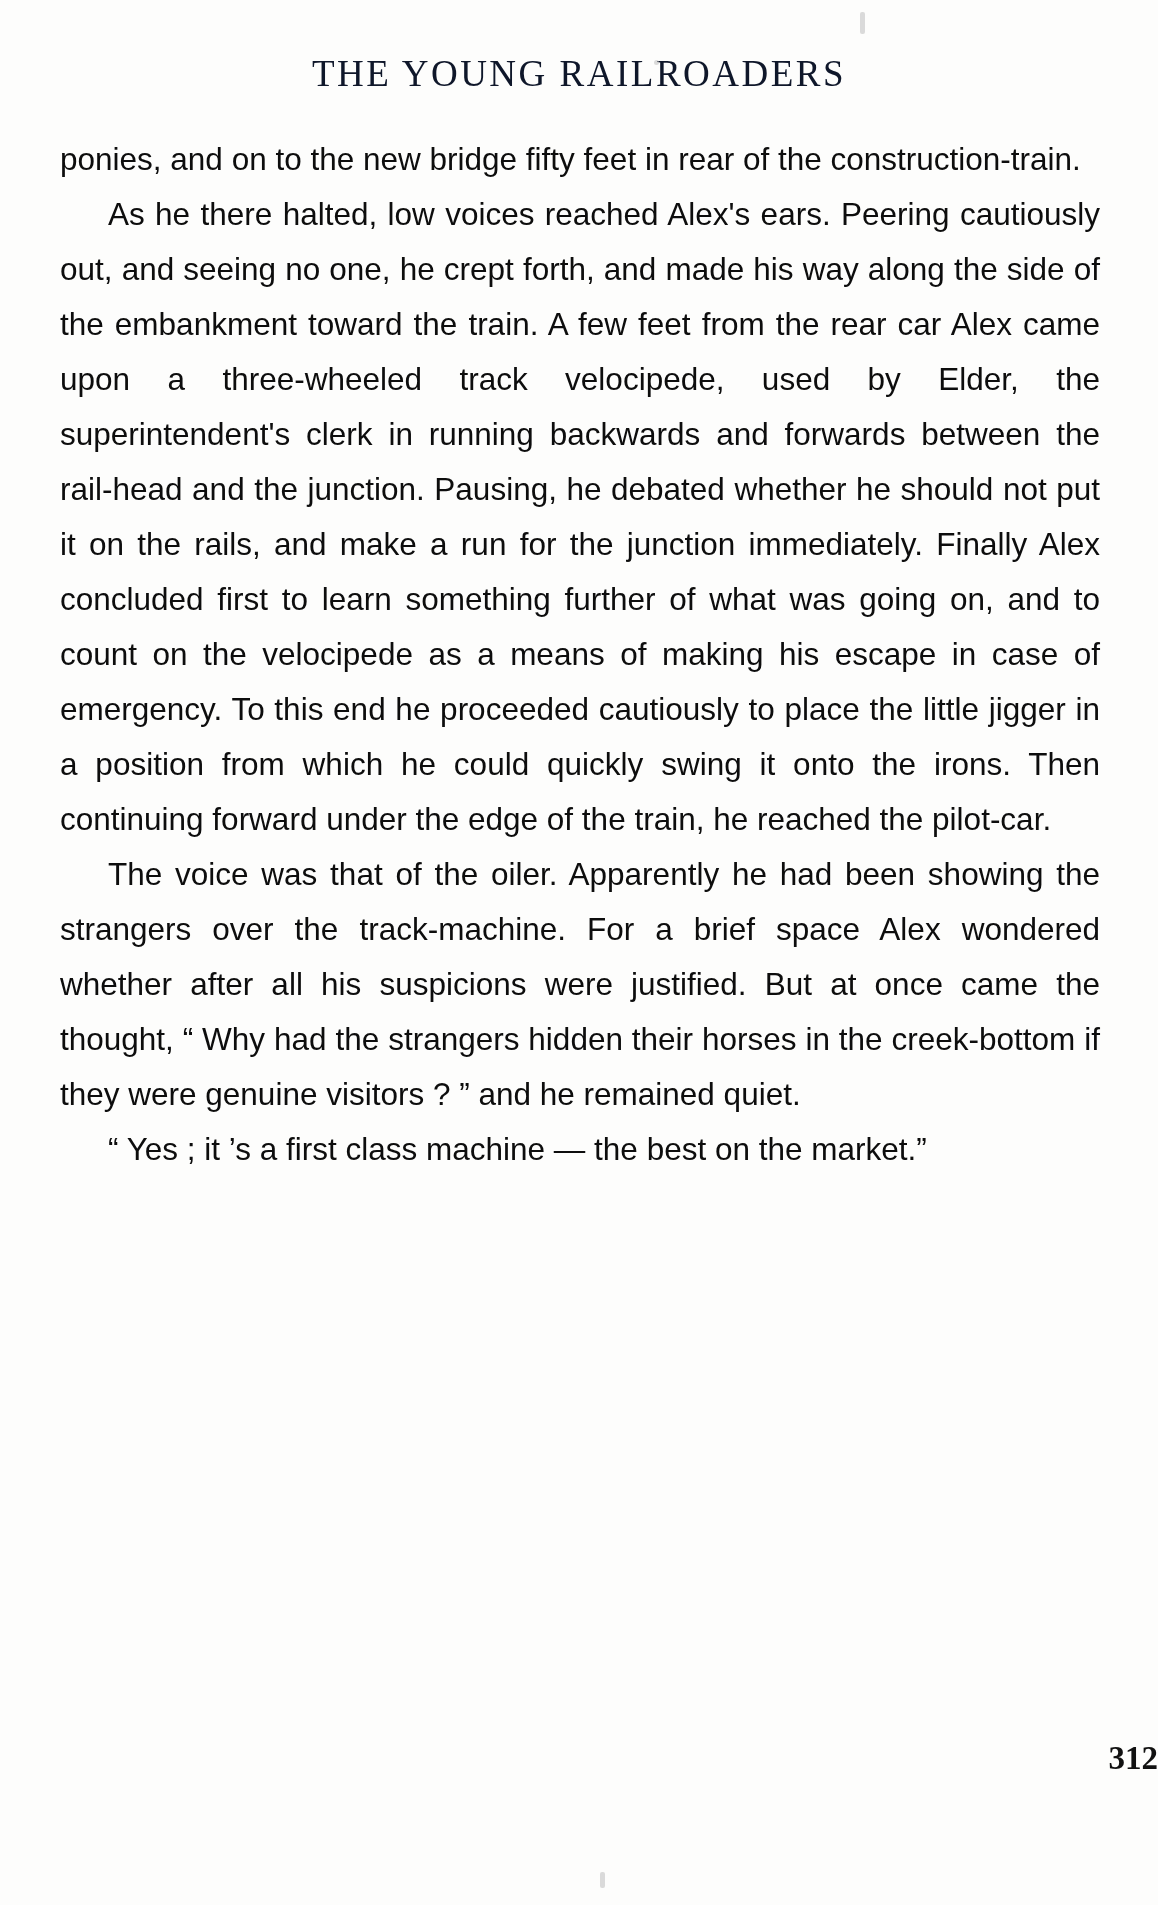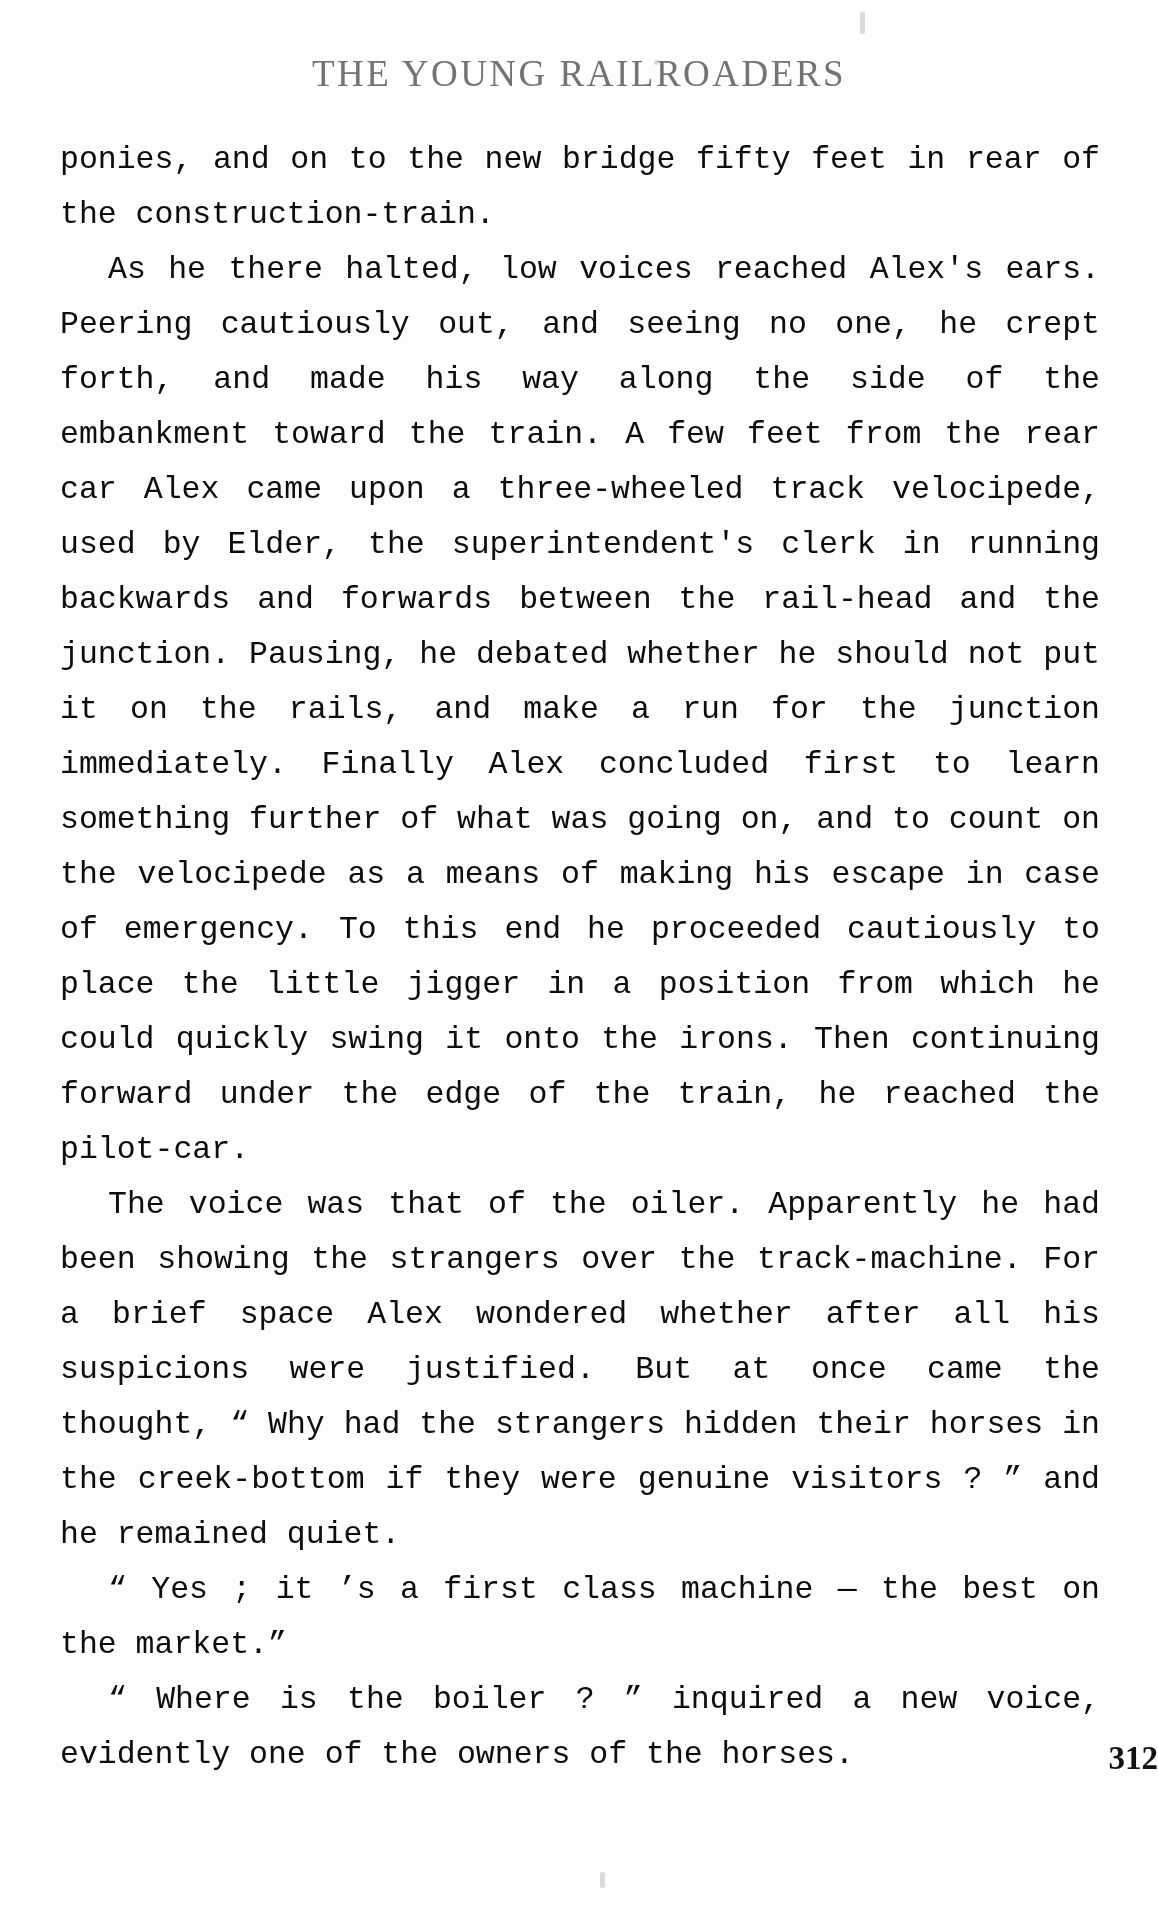--- a/index.html
+++ b/index.html
@@ -25,37 +25,37 @@
   }
   .running-head {
     position: absolute;
     left: 0;
     top: 52px;
     width: 1158px;
     text-align: center;
     font-size: 37px;
     letter-spacing: 2.5px;
     font-weight: 400;
-    color: #737373;
+    color: #0f172a;
     font-family: "Liberation Serif", serif;
   }
   .body-block {
     position: absolute;
     left: 60px;
     top: 132px;
     width: 1040px;
   }
   p {
     margin: 0;
     font-size: 31.5px;
     line-height: 55px;
     text-align: justify;
     text-justify: inter-word;
     color: #0d0d0d;
-    font-family: Liberation Mono, monospace;
+    font-family: Liberation Sans, sans-serif;
   }
   p.indent {
     text-indent: 48px;
   }
   .folio {
     position: absolute;
     left: 0;
     top: 1740px;
     width: 1158px;
     text-align: right;
@@ -77,21 +77,20 @@
 
 <div class="page">
 
   <div class="running-head">THE  YOUNG  RAILROADERS</div>
 
   <div class="body-block">
     <p class="paragraph">ponies, and on to the new bridge fifty feet in rear of the construction-train.</p>
     <p class="paragraph indent">As he there halted, low voices reached Alex's ears. Peering cautiously out, and seeing no one, he crept forth, and made his way along the side of the embankment toward the train.  A few feet from the rear car Alex came upon a three-wheeled track velocipede, used by Elder, the superintendent's clerk in running backwards and forwards between the rail-head and the junction.  Pausing, he debated whether he should not put it on the rails, and make a run for the junction immediately.  Finally Alex concluded first to learn something further of what was going on, and to count on the velocipede as a means of making his escape in case of emergency.  To this end he proceeded cautiously to place the little jigger in a position from which he could quickly swing it onto the irons.  Then continuing forward under the edge of the train, he reached the pilot-car.</p>
     <p class="paragraph indent">The voice was that of the oiler.  Apparently he had been showing the strangers over the track-machine. For a brief space Alex wondered whether after all his suspicions were justified.  But at once came the thought, “ Why had the strangers hidden their horses in the creek-bottom if they were genuine visitors ? ” and he remained quiet.</p>
     <p class="paragraph indent">“ Yes ;  it ’s a first class machine — the best on the market.”</p>
-    <p class="paragraph indent">“ Where is the boiler ? ” inquired a new voice, evidently one of the owners of the horses.</p>
   </div>
 
   <div class="folio">312</div>
 
   <div class="speck" style="left:860px;top:12px;width:5px;height:22px;border-radius:2px;"></div>
   <div class="speck" style="left:654px;top:60px;width:5px;height:5px;"></div>
   <div class="speck" style="left:600px;top:1872px;width:5px;height:16px;border-radius:2px;"></div>
 </div>
 
 </body></html>

